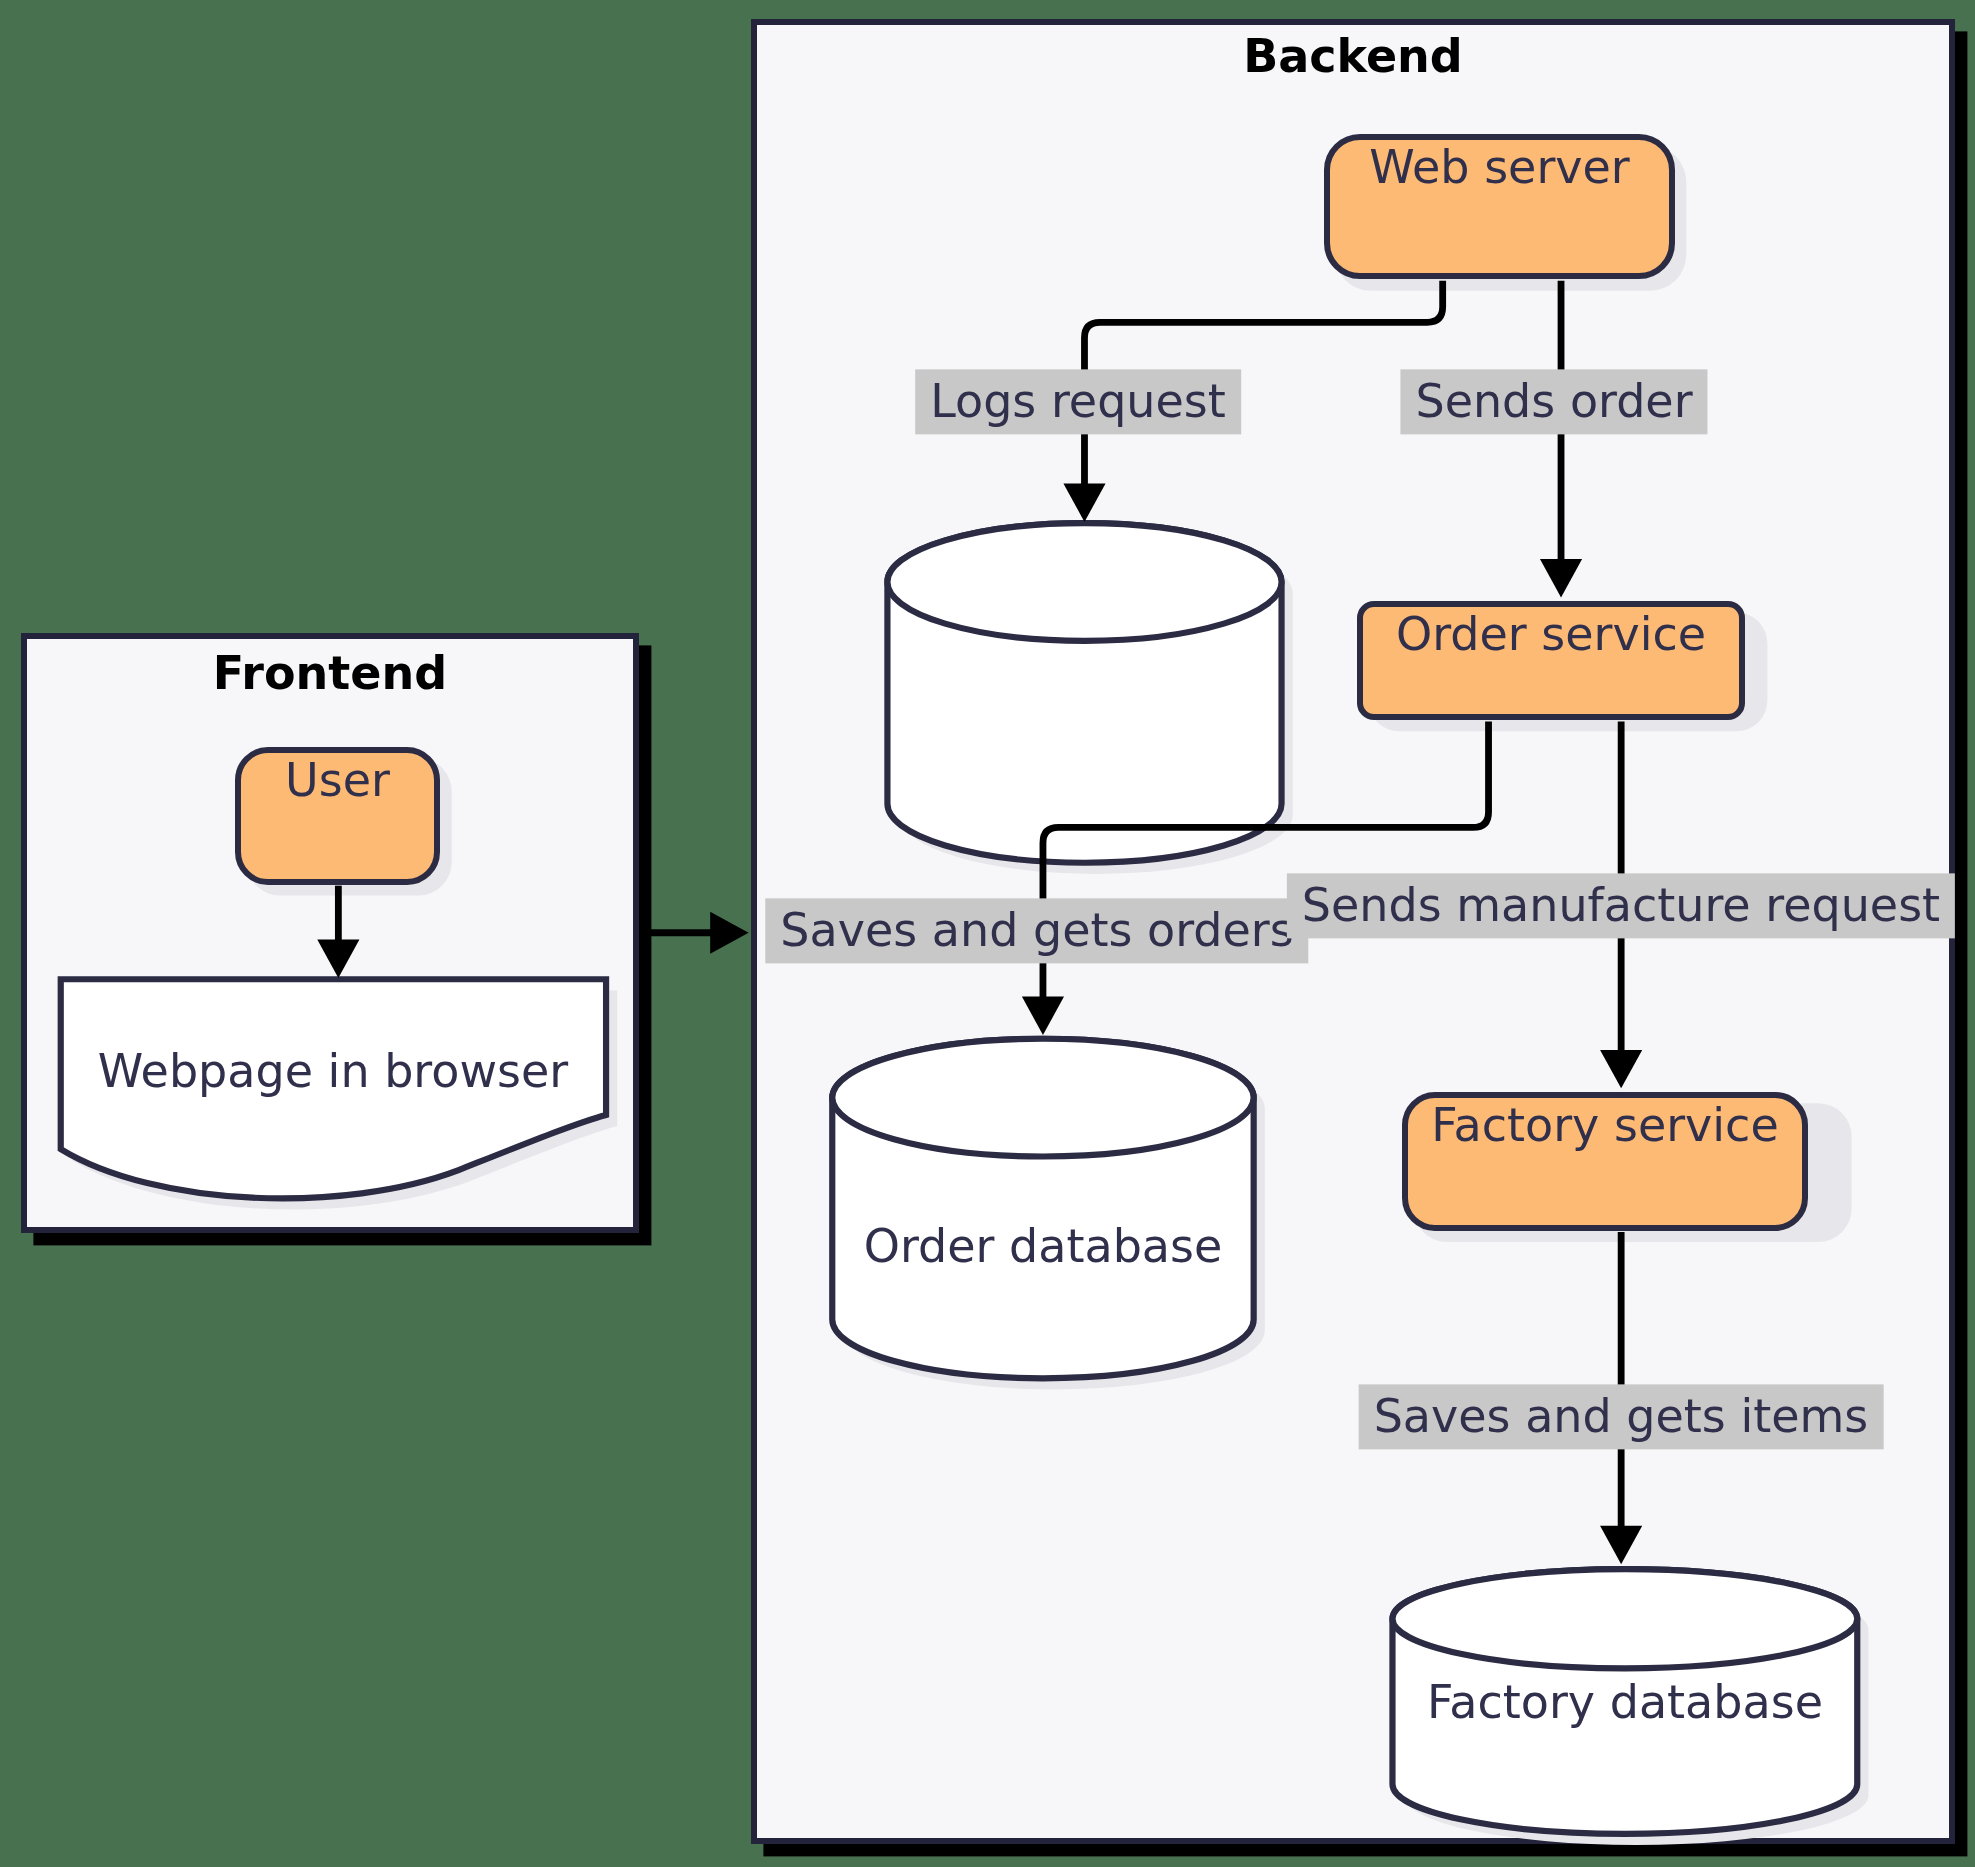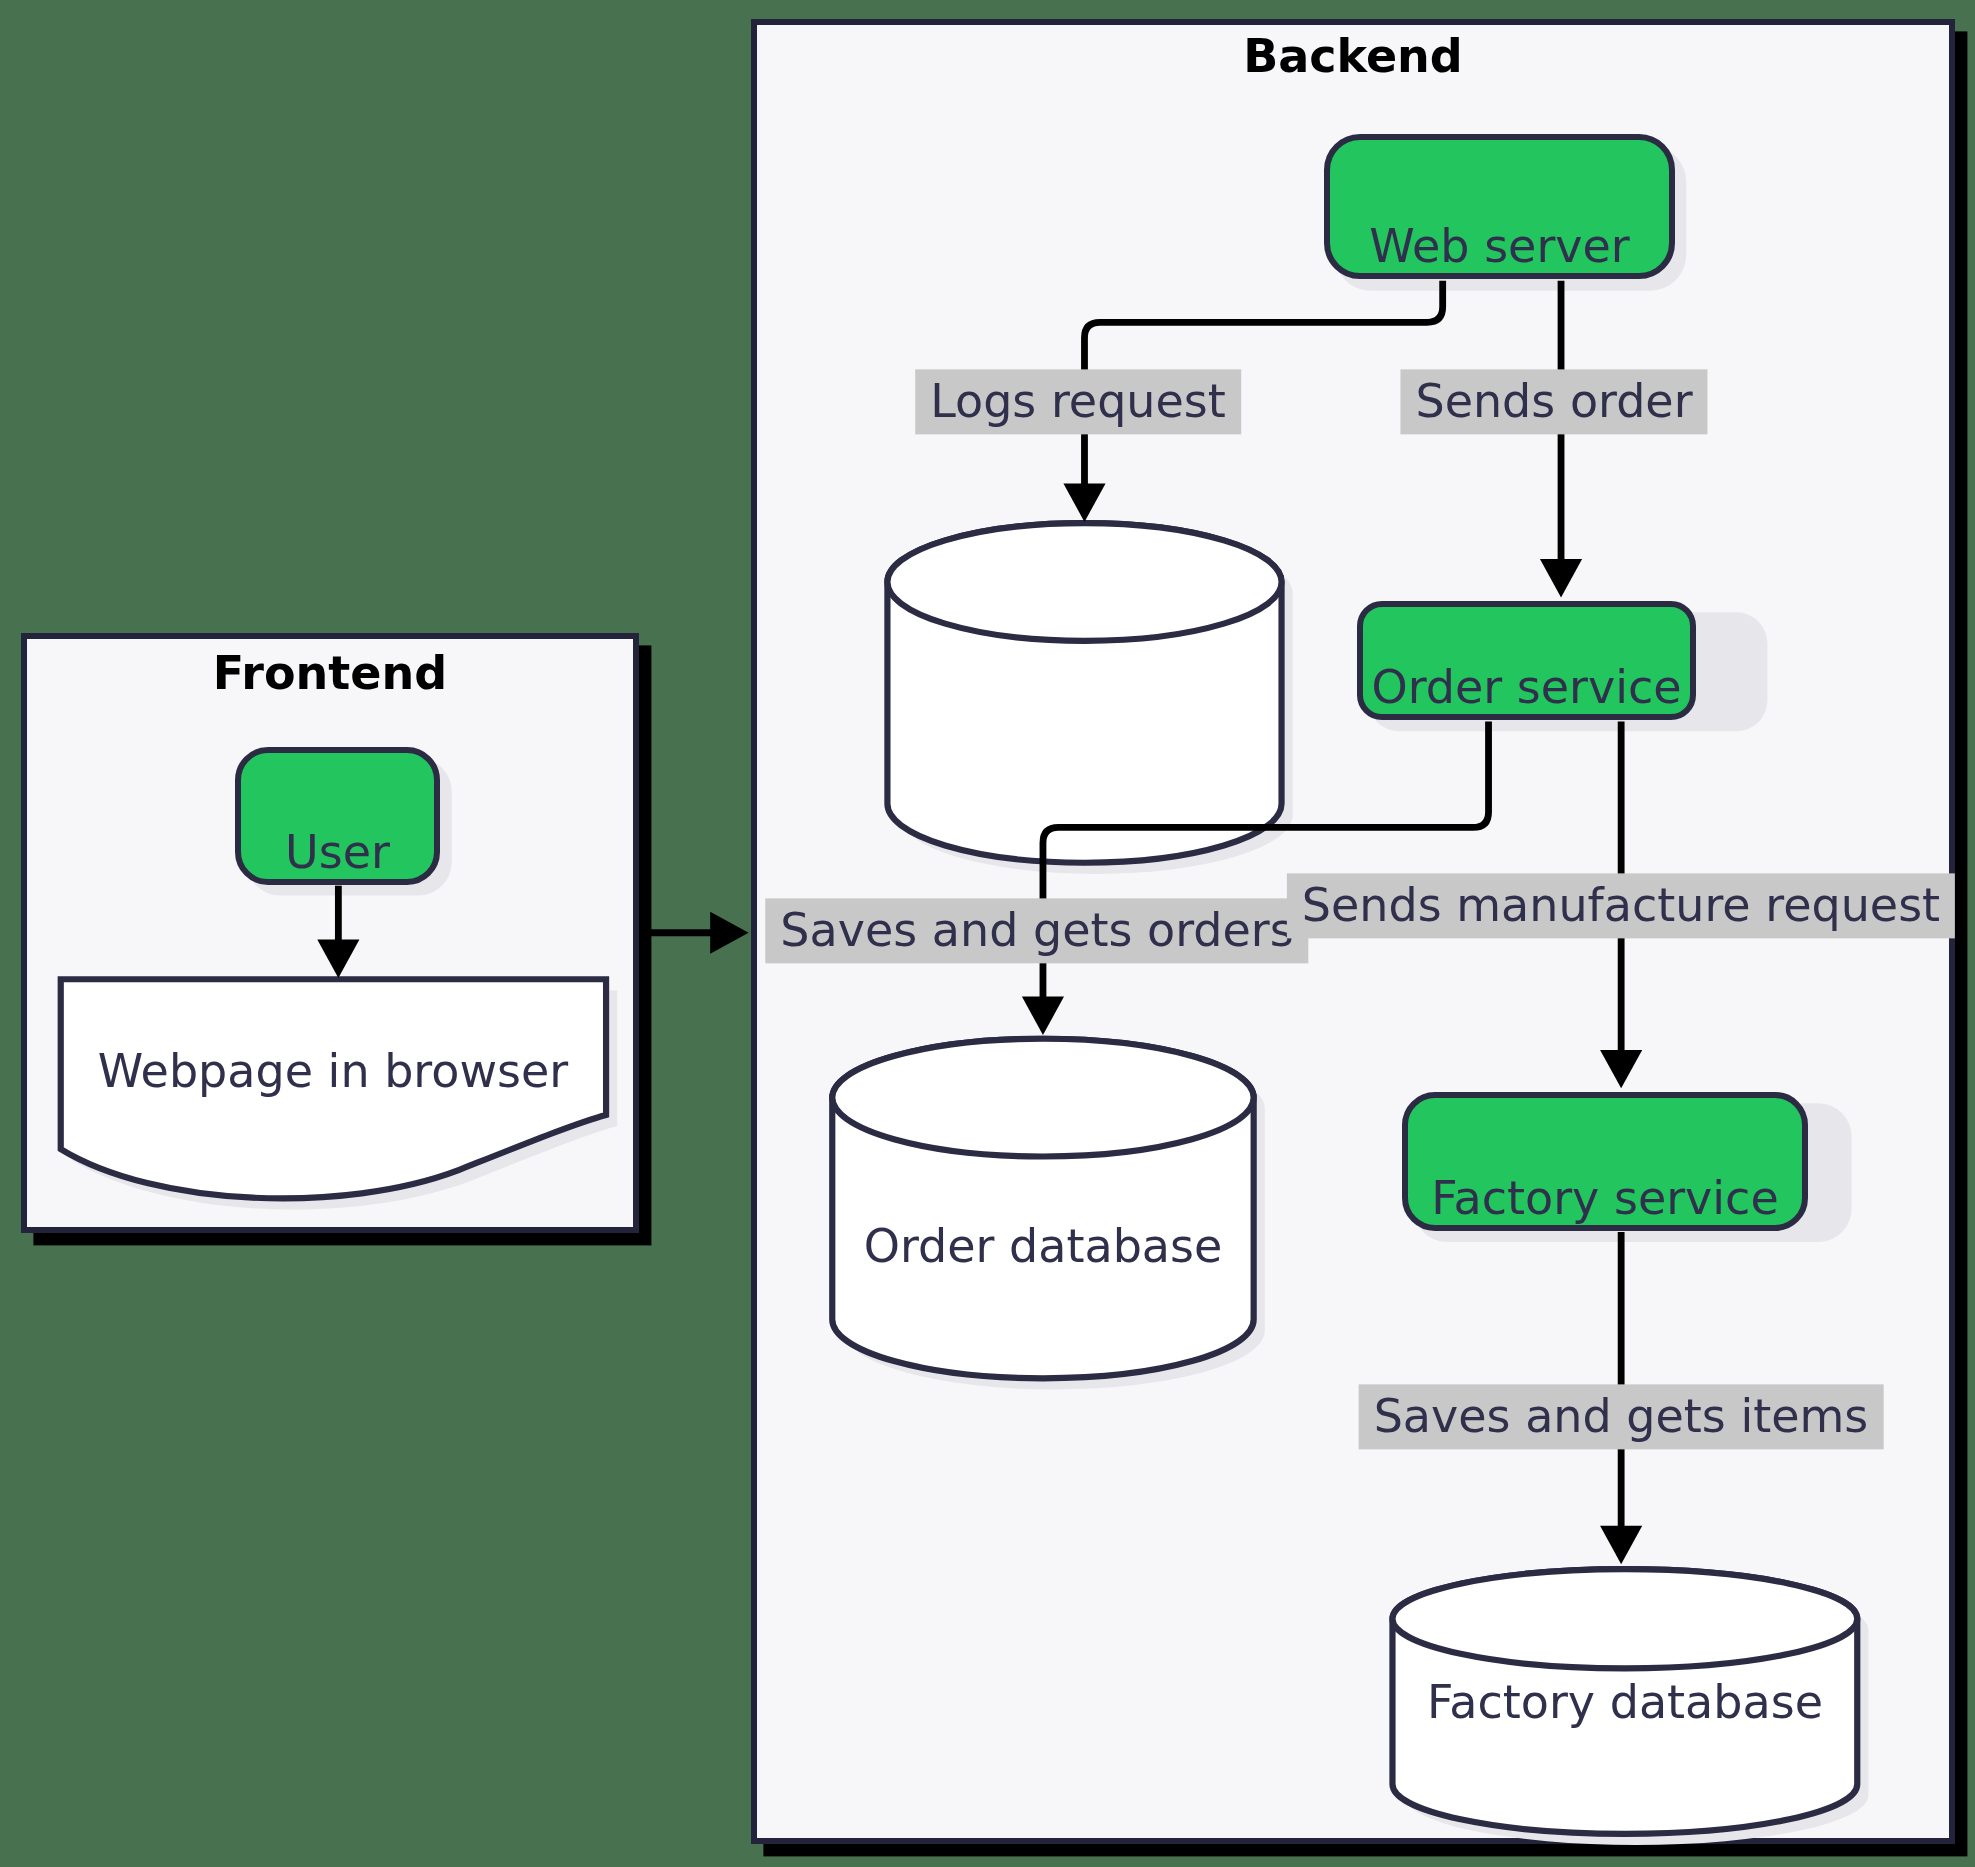--- a/index.html
+++ b/index.html
@@ -10,22 +10,22 @@
   .container{
     position:absolute;background:#f7f7f9;border:6.8px solid #23233b;
     box-shadow:12.4px 12.4px 0 #000000;box-sizing:border-box;
   }
   .container-title{
     position:absolute;text-align:center;font-size:46px;font-weight:600;
     color:#000000;line-height:1.05;
   }
   .layer{position:absolute;left:0;top:0;}
   .node{
-    position:absolute;background:#22c55e;border:6.2px solid #2b2b44;box-sizing:border-box;
-    display:flex;align-items:flex-end;justify-content:center;
+    position:absolute;background:#fdba74;border:6.2px solid #2b2b44;box-sizing:border-box;
+    display:flex;align-items:flex-start;justify-content:center;
     font-size:46px;font-weight:500;color:#30304c;white-space:nowrap;
   }
   .edge-label{
     position:absolute;transform:translate(-50%,-50%);
     background:#c8c8c8;color:#30304c;font-size:46px;font-weight:400;
     padding:6.2px 15px;white-space:nowrap;line-height:1.15;
   }
   .shape-label{
     position:absolute;transform:translate(-50%,-50%);
     font-size:46px;font-weight:500;color:#30304c;white-space:nowrap;
@@ -91,21 +91,21 @@
       <path d="M2616,2524 L2582,2462 L2650,2462 Z"></path>
     </g>
   </svg>
 
   <div class="node" style="left:235px;top:747px;width:205px;height:138px;border-radius:33px;">
     <span>User</span>
   </div>
   <div class="node" style="left:1324px;top:134px;width:351px;height:145px;border-radius:36px;">
     <span>Web server</span>
   </div>
-  <div class="node" style="left:1357px;top:601px;width:339px;height:119px;border-radius:25px;">
+  <div class="node" style="left:1357px;top:601px;width:388px;height:119px;border-radius:17px;">
     <span>Order service</span>
   </div>
   <div class="node" style="left:1402px;top:1092px;width:406px;height:139px;border-radius:33px;">
     <span>Factory service</span>
   </div>
 
   <div class="shape-label" style="left:333px;top:1071px;">Webpage in browser</div>
   <div class="shape-label" style="left:1625px;top:1702px;">Factory database</div>
   <div class="shape-label" style="left:1043px;top:1246px;">Order database</div>
 

